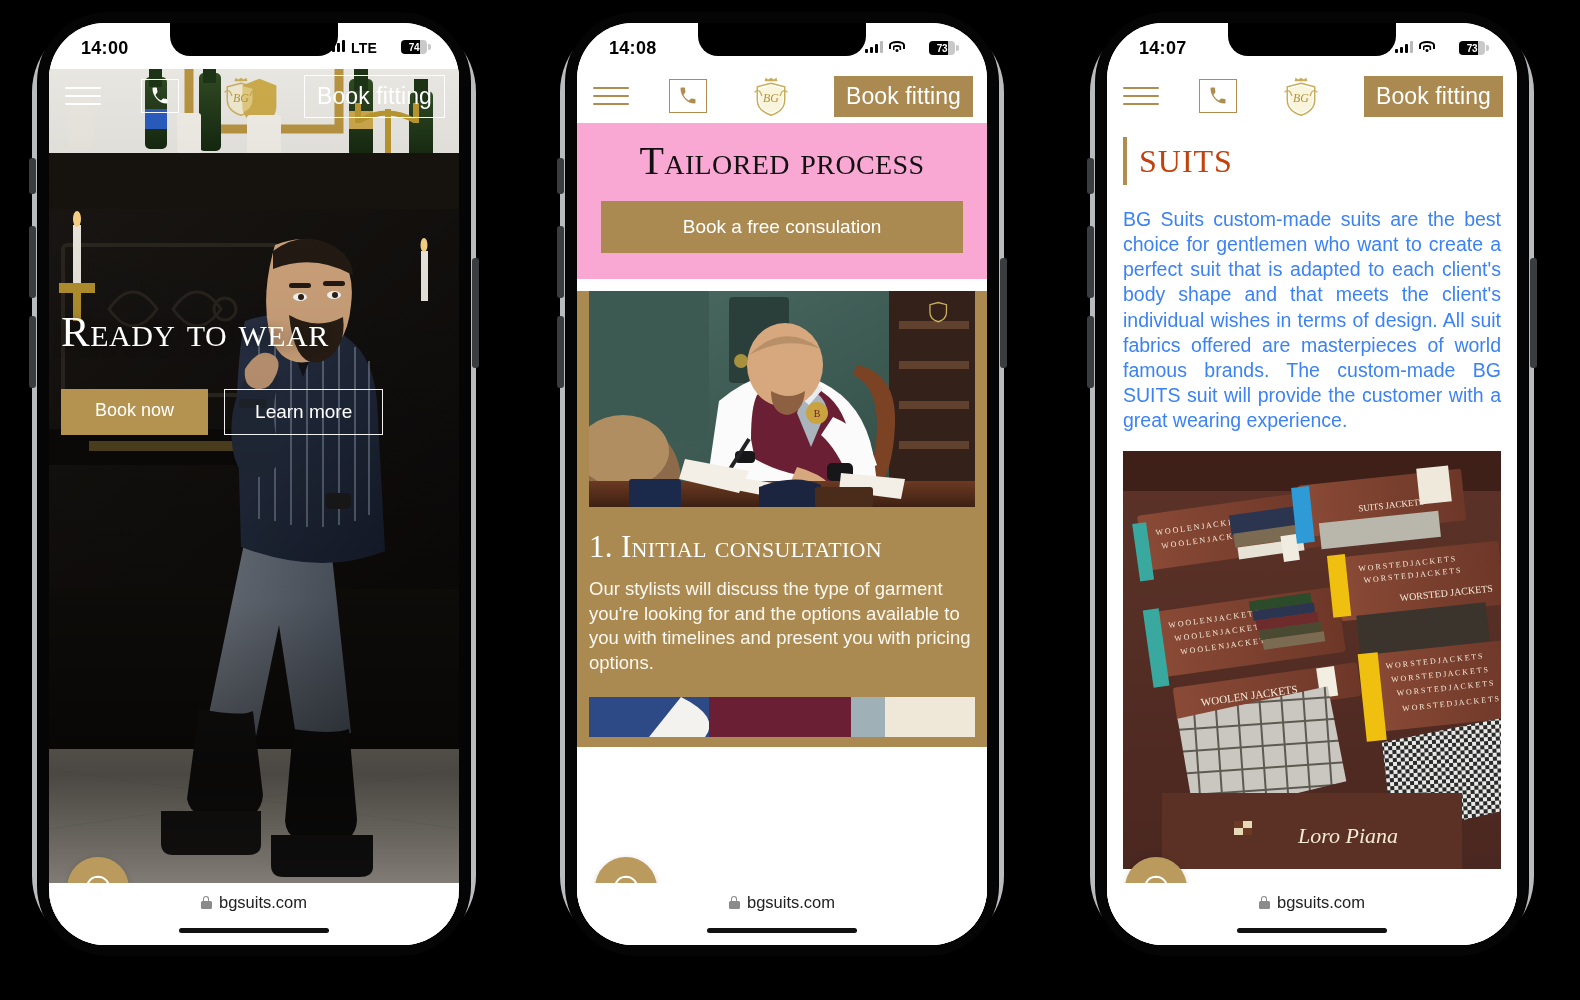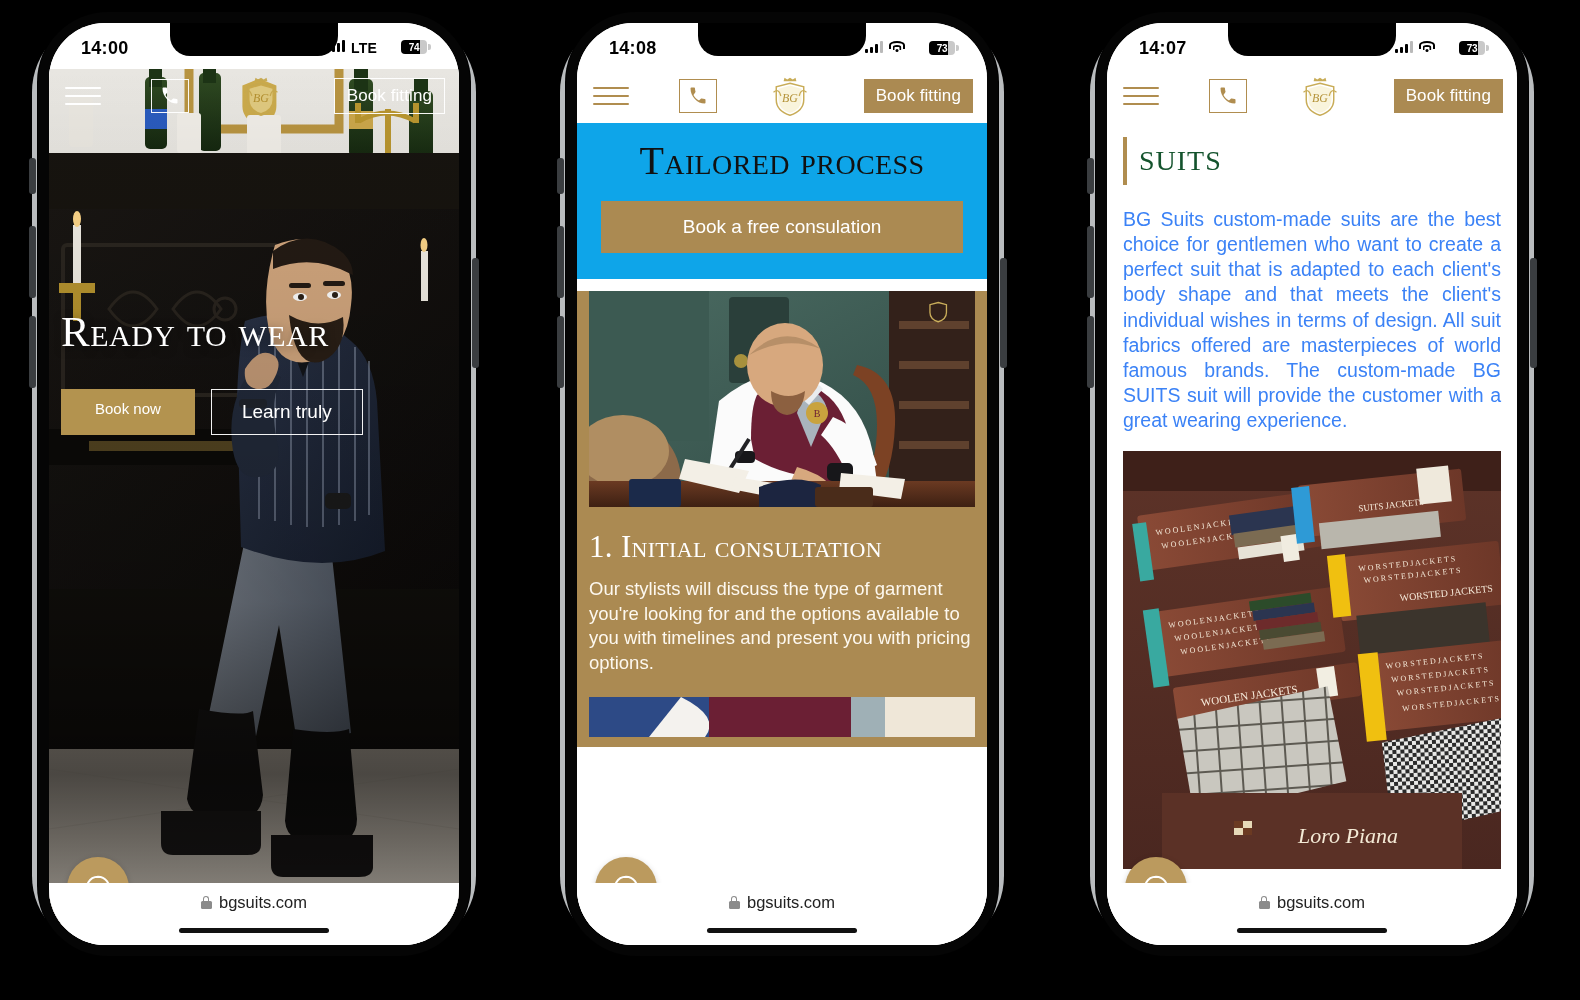--- a/index.html
+++ b/index.html
@@ -92,52 +92,52 @@
   .hamburger span { display:block; height:2px; border-radius:2px; }
   .hamburger.light span { background: #fff; }
   .hamburger.gold span { background: #b08d4f; }
   .phone-box {
     width: 38px; height: 34px; display:flex; align-items:center; justify-content:center;
   }
   .phone-box.light { border: 1.5px solid rgba(255,255,255,.95); }
   .phone-box.gold { border: 1.5px solid #b08d4f; }
   .crest { width: 46px; height: 44px; }
   .bookfit {
-    font-size: 17px; padding: 7px 12px; letter-spacing: .1px; white-space: nowrap;
+    font-size: 23px; padding: 7px 12px; letter-spacing: .1px; white-space: nowrap;
   }
   .bookfit.light { color:#fff; border:1.5px solid rgba(255,255,255,.95); background:transparent; }
   .bookfit.solid { color:#fff; background:#ab8a52; border:none; }
 
   
   .hero { position:absolute; inset:0; }
   .hero-art { position:absolute; inset:0; }
   .hero-title {
     position:absolute; left: 12px; top: 238px;
     font-family: "Liberation Serif", serif;
     font-size: 43px; color: #fff; font-variant: small-caps; letter-spacing: .5px;
     text-shadow: 0 2px 10px rgba(0,0,0,.55);
   }
   .hero-btns { position:absolute; left: 12px; top: 320px; display:flex; gap: 16px; }
   .btn-book {
-    background:#b3934f; color:#fff; font-size:15px; padding: 11px 34px; white-space:nowrap;
+    background:#b3934f; color:#fff; font-size:18px; padding: 11px 34px; white-space:nowrap;
   }
   .btn-learn {
     background:transparent; color:#fff; font-size:19px; padding: 11px 30px;
     border: 1.5px solid rgba(255,255,255,.95); white-space:nowrap;
   }
 
   
   .fab {
     position: absolute; left: 18px; bottom: 26px; width: 62px; height: 62px;
     border-radius: 50%; background: #bb9a5e; display:flex; align-items:center; justify-content:center;
     box-shadow: 0 2px 6px rgba(0,0,0,.18); z-index: 25;
   }
 
   
-  .sec-white { background:#0ea5e9; padding: 8px 24px 26px; text-align:center; }
+  .sec-white { background:#f9a8d4; padding: 8px 24px 26px; text-align:center; }
   .sec-title {
     font-family:"Liberation Serif", serif; font-variant: small-caps;
     font-size: 40px; color:#111; letter-spacing:.4px; line-height:1.1; margin: 8px 0 18px;
   }
   .sec-lead { font-size: 19.5px; line-height: 1.32; color:#3c3c3c; margin: 0 2px 24px; }
   .btn-consult {
     display:block; width: 100%; background:#ab8a52; color:#fff; border:none;
     font-size: 19px; padding: 15px 8px; font-family:"Liberation Sans", sans-serif;
   }
   .sec-gold { background:#ab8a52; padding: 0 0 10px; position:relative; }
@@ -147,21 +147,21 @@
     font-size: 31px; color:#fff; padding: 22px 12px 12px; letter-spacing:.3px;
   }
   .proc-p { font-size: 18.5px; line-height:1.33; color:#fdf8ef; padding: 0 12px 22px; }
   .proc-next { width: calc(100% - 24px); margin: 0 12px; height: 40px; display:block; }
 
   
   .sec-suits { background:#fff; padding: 10px 16px 0; }
   .suits-h-wrap { display:flex; align-items:center; gap: 12px; margin: 4px 0 22px; }
   .suits-rule { width: 4px; height: 48px; background: #b08d4f; }
   .suits-h {
-    font-family:"Liberation Serif", serif; font-size: 28px; color:#14532d; letter-spacing:1px;text-align:right;
+    font-family:"Liberation Serif", serif; font-size: 32px; color:#c2410c; letter-spacing:1px;text-align:right;
   }
   .suits-p {
     font-size: 19.5px; line-height: 1.29; color:#3b82f6; text-align: justify;
     margin-bottom: 18px;
   }
   .suits-img { width: 100%; height: 418px; display:block; }
 
   
   .urlbar {
     position:absolute; left:0; right:0; bottom:0; height: 62px; background:#fff;
@@ -368,21 +368,21 @@
                 <path d="M6 20 q6 -5 8 4 M42 20 q-6 -5 -8 4" stroke="#c6a84f" stroke-width="1.4" fill="none"></path>
                 <text x="24" y="31" font-family="Liberation Serif, serif" font-size="13" font-style="italic" text-anchor="middle" fill="#b08d2e">BG</text>
               </g>
             </svg>
             <div class="bookfit light">Book fitting</div>
           </div>
 
           <div class="hero-title">Ready to wear</div>
           <div class="hero-btns">
             <div class="btn-book">Book now</div>
-            <div class="btn-learn">Learn truly</div>
+            <div class="btn-learn">Learn more</div>
           </div>
         </div>
 
         <div class="fab">
           <svg width="30" height="30" viewBox="0 0 24 24" fill="none" stroke="#fff" stroke-width="1.6">
             <path d="M12 3a9 9 0 00-7.7 13.6L3 21l4.5-1.2A9 9 0 1012 3z"></path>
             <path d="M9 8.6c.3-.6.6-.6.9-.6h.6c.2 0 .5 0 .7.6l.7 1.7c.1.3 0 .5-.2.7l-.5.5c-.2.2-.3.4-.1.7.5.9 1.3 1.7 2.2 2.2.3.2.5.1.7-.1l.5-.5c.2-.2.4-.3.7-.2l1.7.7c.6.2.6.5.6.7v.6c0 .3 0 .6-.6.9-.5.3-1.4.4-2.3.1-2.9-.9-5-3-5.9-5.9-.3-.9-.2-1.8.3-2.1z" fill="#fff" stroke="none"></path>
           </svg>
         </div>
       </div>

